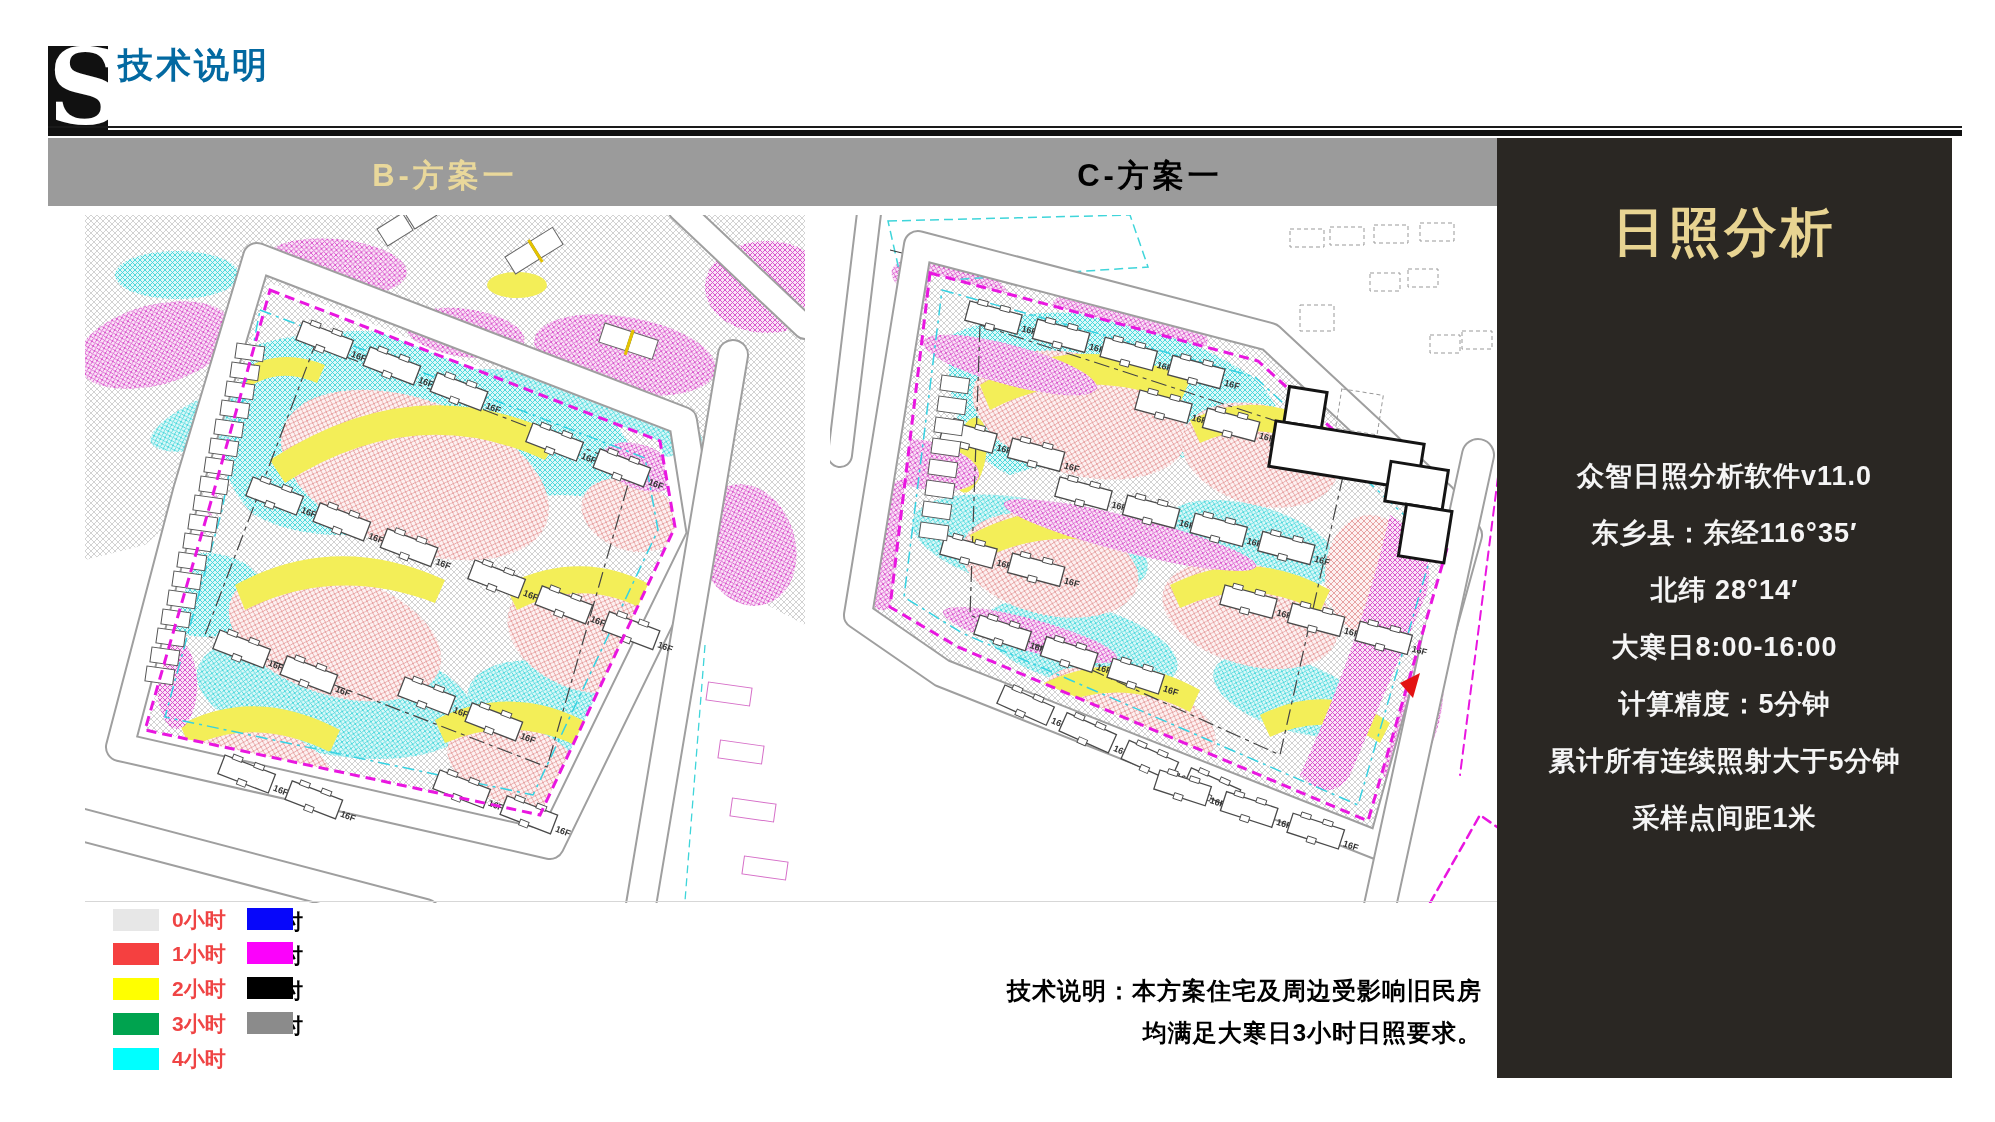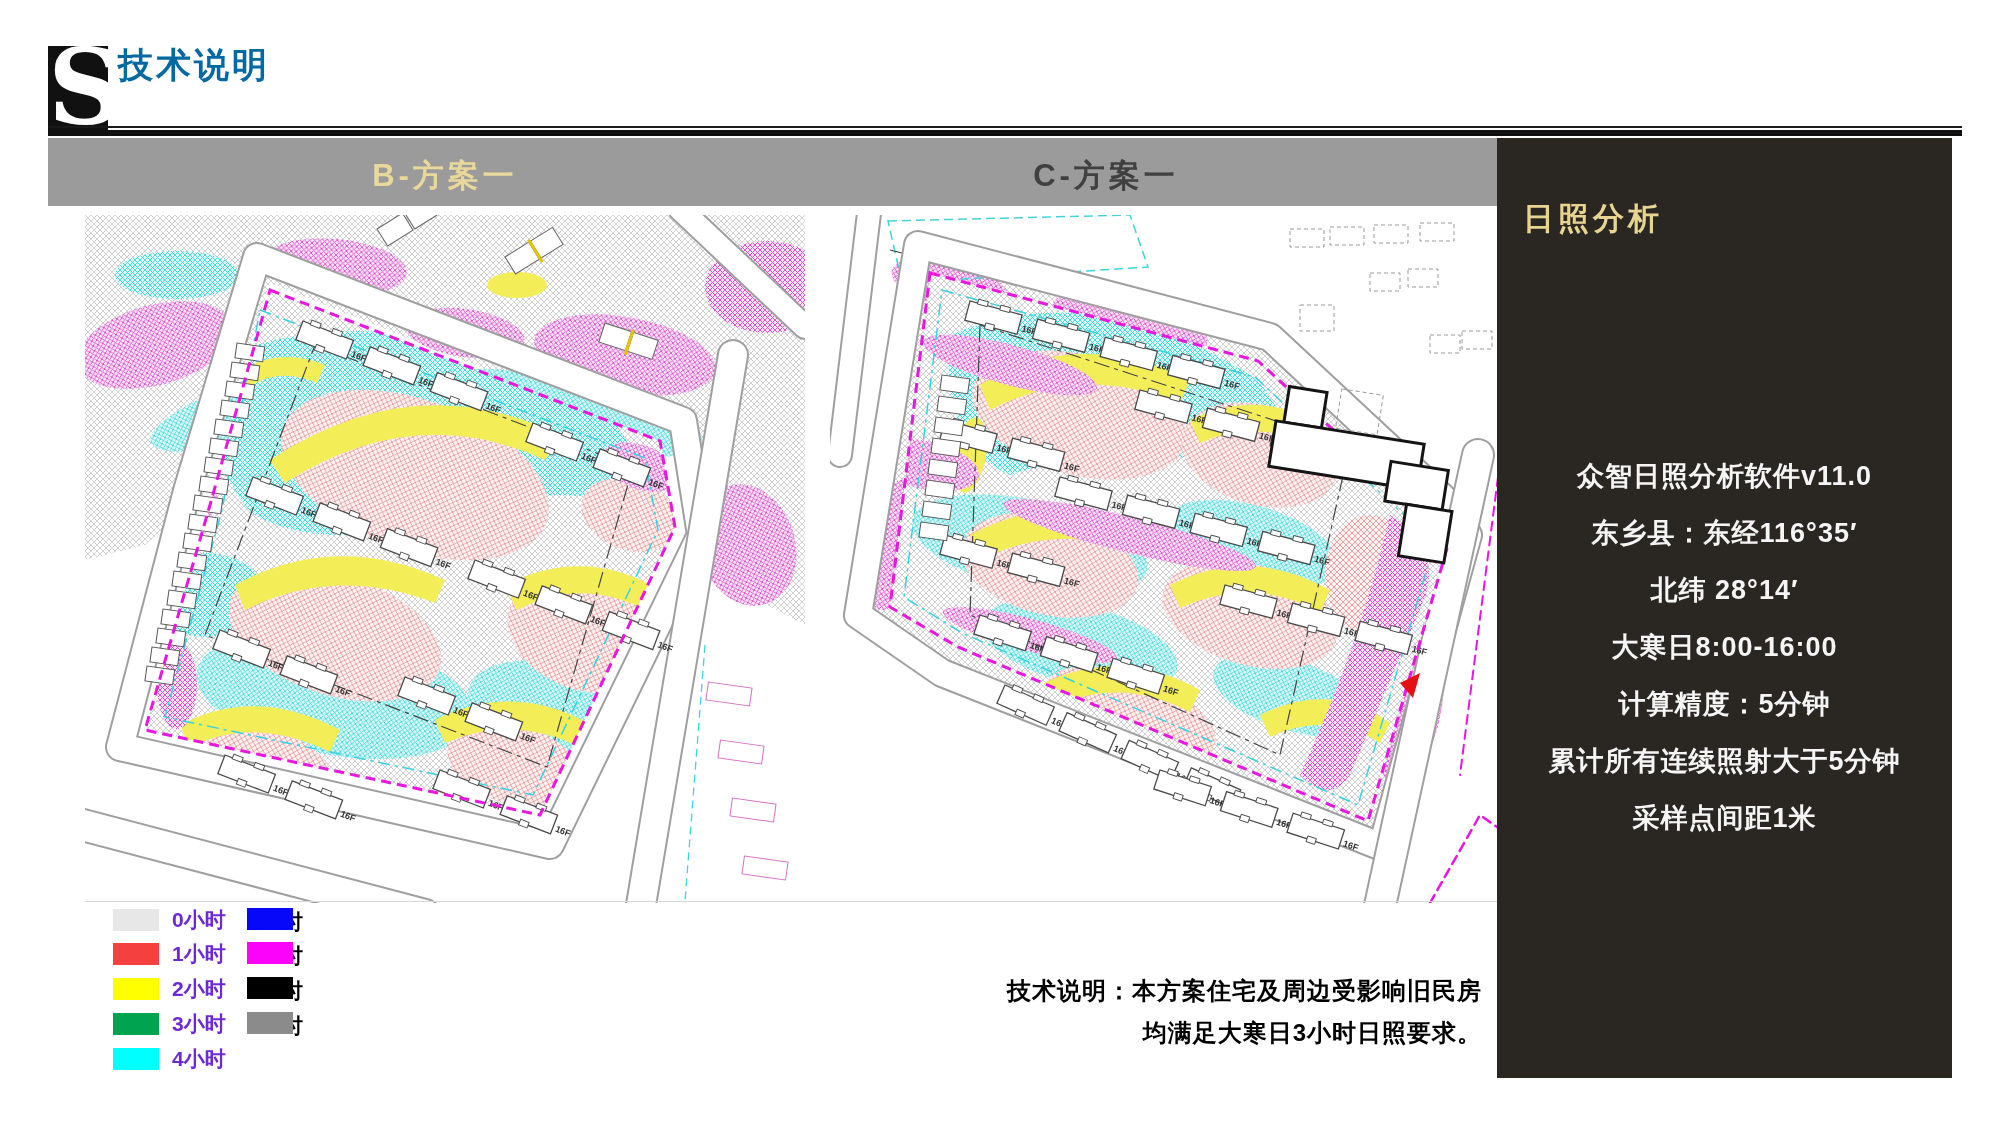--- a/index.html
+++ b/index.html
@@ -18,31 +18,31 @@
   .scheme-label{position:absolute;top:17px;font-size:31px;font-weight:bold;letter-spacing:4px;transform:translateX(-50%);}
 
   
   #map-b{left:85px;top:215px;width:720px;height:688px;}
   #map-c{left:830px;top:215px;width:667px;height:688px;}
   #map-baseline{left:85px;top:901px;width:1412px;height:1px;background:#d7d7d7;}
 
   
   .lrow{position:absolute;left:113px;display:flex;align-items:center;height:23px;}
   .lg-swatch{width:46px;height:22px;display:inline-block;}
-  .lg-label{margin-left:13px;font-size:21px;font-weight:bold;color:#6d28d9;white-space:nowrap;}
+  .lg-label{margin-left:13px;font-size:21px;font-weight:bold;color:#ef4444;white-space:nowrap;}
   .lrow2{position:absolute;left:247px;width:72px;height:23px;}
   .lrow2 .lg-frag{position:absolute;left:35px;top:0;font-size:21px;font-weight:bold;color:#000;z-index:1;}
   .lrow2 .lg-swatch{position:absolute;left:0;top:0;z-index:2;}
 
   
   #note{left:1000px;top:970px;width:482px;text-align:right;font-size:24px;font-weight:bold;color:#000;line-height:42px;letter-spacing:1px;}
 
   
   #side-panel{left:1497px;top:138px;width:455px;height:940px;}
-  #panel-title{position:absolute;top:60px;left:0;width:100%;text-align:left;font-size:31px;font-weight:bold;letter-spacing:4px;padding-left:26px;}
+  #panel-title{position:absolute;top:60px;left:0;width:100%;text-align:center;font-size:52px;font-weight:bold;letter-spacing:4px;}
   #panel-lines{position:absolute;top:310px;left:0;width:100%;text-align:center;color:#f5f5f5;font-size:27px;font-weight:bold;line-height:57px;letter-spacing:1px;}
 </style>
 </head>
 <body>
 
 <svg width="0" height="0" style="position:absolute">
   <defs>
     <pattern id="hx" width="6" height="6" patternUnits="userSpaceOnUse">
       <path d="M0 0L6 6M6 0L0 6" stroke="#bfbfbf" stroke-width="0.7"></path>
     </pattern>
@@ -79,21 +79,21 @@
   <svg class="abs" style="left:46px;top:36px" width="66" height="96" viewBox="0 0 66 96">
     <rect x="2" y="10" width="60" height="84" fill="#111"></rect>
     <text x="2" y="88" font-family="'DejaVu Serif','Liberation Serif',serif" font-size="104" font-weight="bold" fill="#ffffff">S</text>
   </svg>
   <div class="abs" id="hdr-zh">技术说明</div>
   <div class="abs" id="rule-thin"></div>
   <div class="abs" id="rule-thick"></div>
 
   <div class="abs" id="scheme-bar" style="background: rgb(155, 155, 155);">
     <span class="scheme-label" style="left: 397px; color: rgb(233, 216, 155);">B-方案一</span>
-    <span class="scheme-label" style="left: 1058px; color: #404040;">C-方案一</span>
+    <span class="scheme-label" style="left: 1102px; color: #000000;">C-方案一</span>
   </div>
 
   <svg class="abs" id="map-b" viewBox="0 0 720 688">
     <rect width="720" height="688" fill="#fff"></rect>
 
     <g>
       <path d="M0,0 H720 V410 L648,372 612,250 590,230 185,68 118,280 60,330 0,345 Z" fill="url(#hx)"></path>
       <g>
         <ellipse cx="70" cy="130" rx="80" ry="40" transform="rotate(-15 70 130)" fill="url(#hm)"></ellipse>
         <ellipse cx="250" cy="52" rx="72" ry="28" transform="rotate(5 250 52)" fill="url(#hm)"></ellipse>

